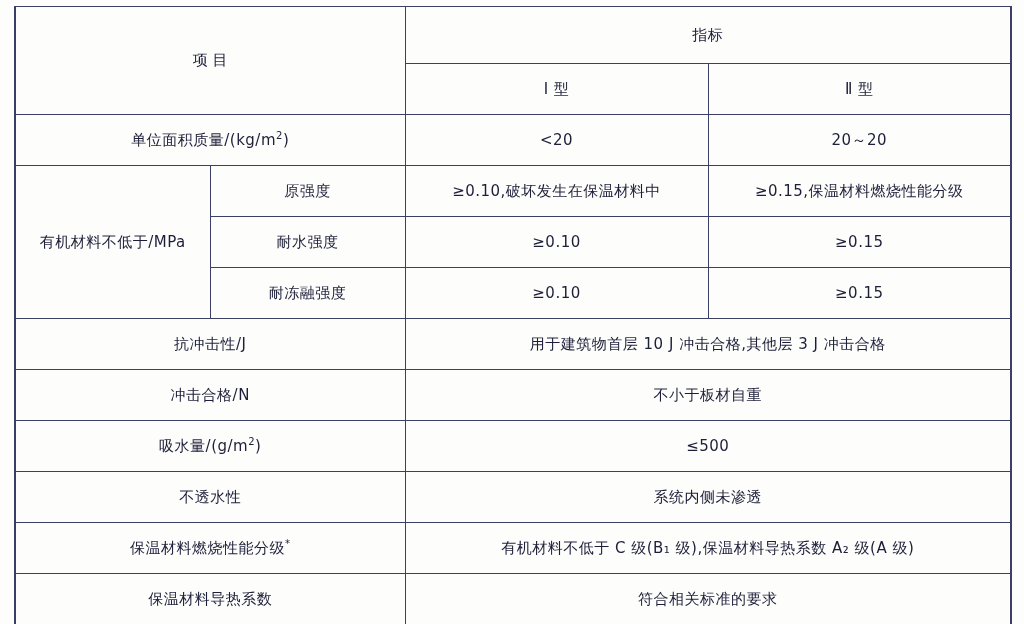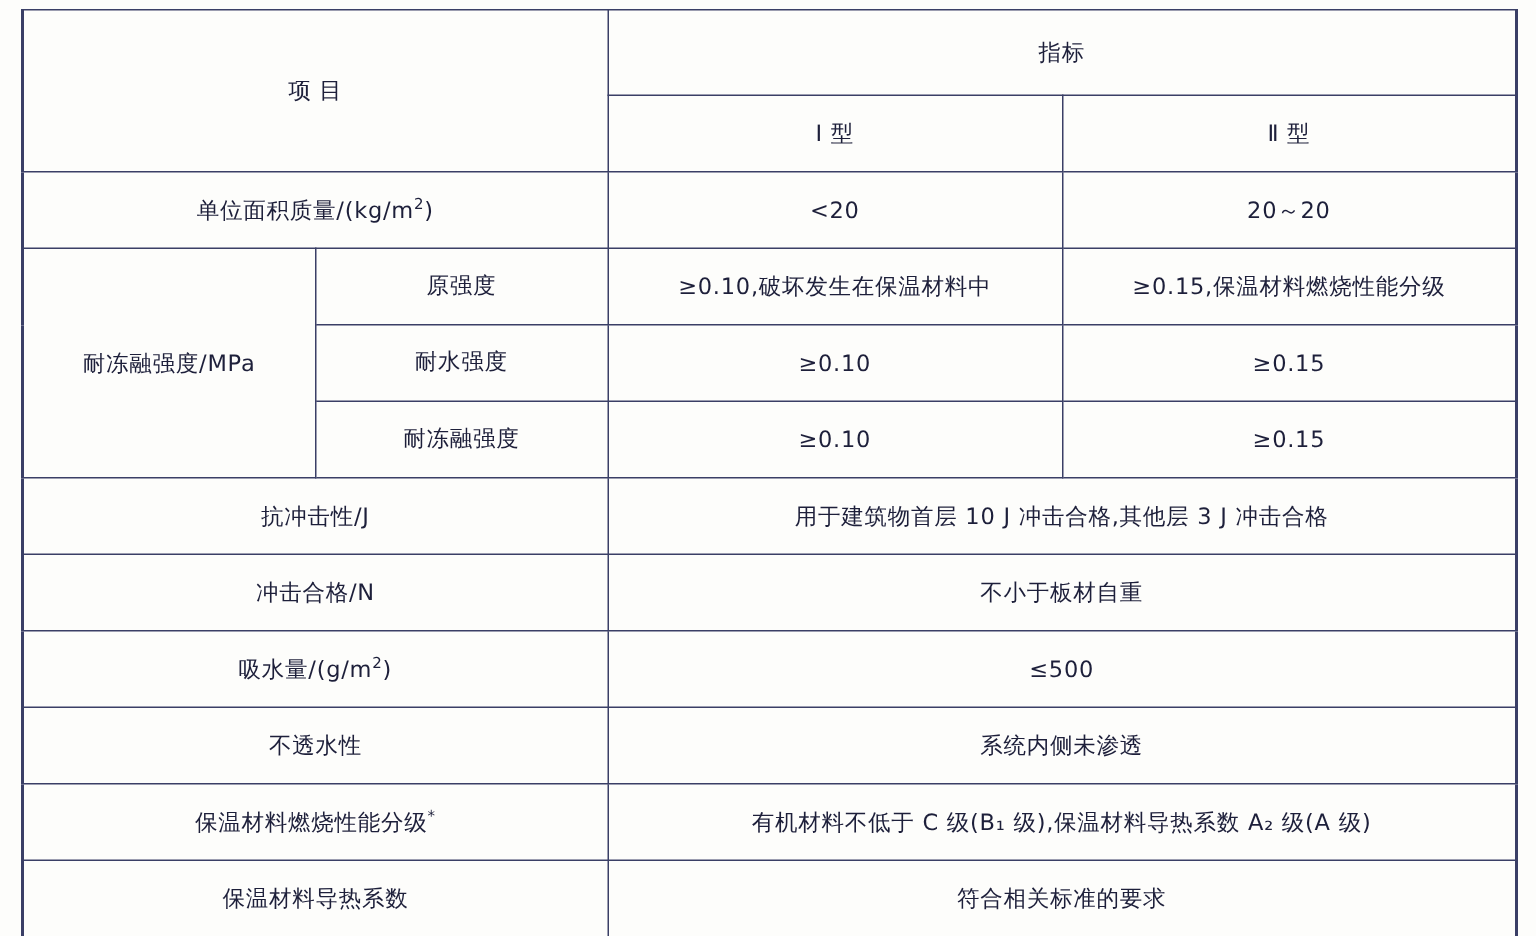--- a/index.html
+++ b/index.html
@@ -34,21 +34,21 @@
   table.spec td {
     border: 1px solid #3a3f66;
     padding: 6px 6px;
     text-align: center;
     vertical-align: middle;
     font-size: 15px;
     line-height: 1.5;
     color: #1d1f3a;
     letter-spacing: 0.5px;
   }
-  .outer-top td { border-top-width: 2px; }
+  .outer-top td { border-top-width: 2px; font-family: Liberation Serif, serif; }
   .thick-left { border-left-width: 2px !important; }
   .thick-right { border-right-width: 2px !important; }
   .h-item { height: 44px; }
   .h-row { height: 38px; }
   .label-cell {
     text-align: center;
   }
   .label-left {
     text-align: center;
   }
@@ -81,21 +81,21 @@
           <td class="thick-right h-row">Ⅱ 型</td>
         </tr>
 
         <tr>
           <td class="thick-left h-row label-cell" colspan="2">单位面积质量/(kg/m<sup>2</sup>)</td>
           <td class="h-row">&lt;20</td>
           <td class="thick-right h-row">20～20</td>
         </tr>
 
         <tr>
-          <td class="thick-left label-left" rowspan="3">耐冻融强度/MPa</td>
+          <td class="thick-left label-left" rowspan="3">有机材料不低于/MPa</td>
           <td class="h-row sub-label">原强度</td>
           <td class="h-row">≥0.10,破坏发生在保温材料中</td>
           <td class="thick-right h-row">≥0.15,保温材料燃烧性能分级</td>
         </tr>
         <tr>
           <td class="h-row sub-label">耐水强度</td>
           <td class="h-row">≥0.10</td>
           <td class="thick-right h-row">≥0.15</td>
         </tr>
         <tr>

